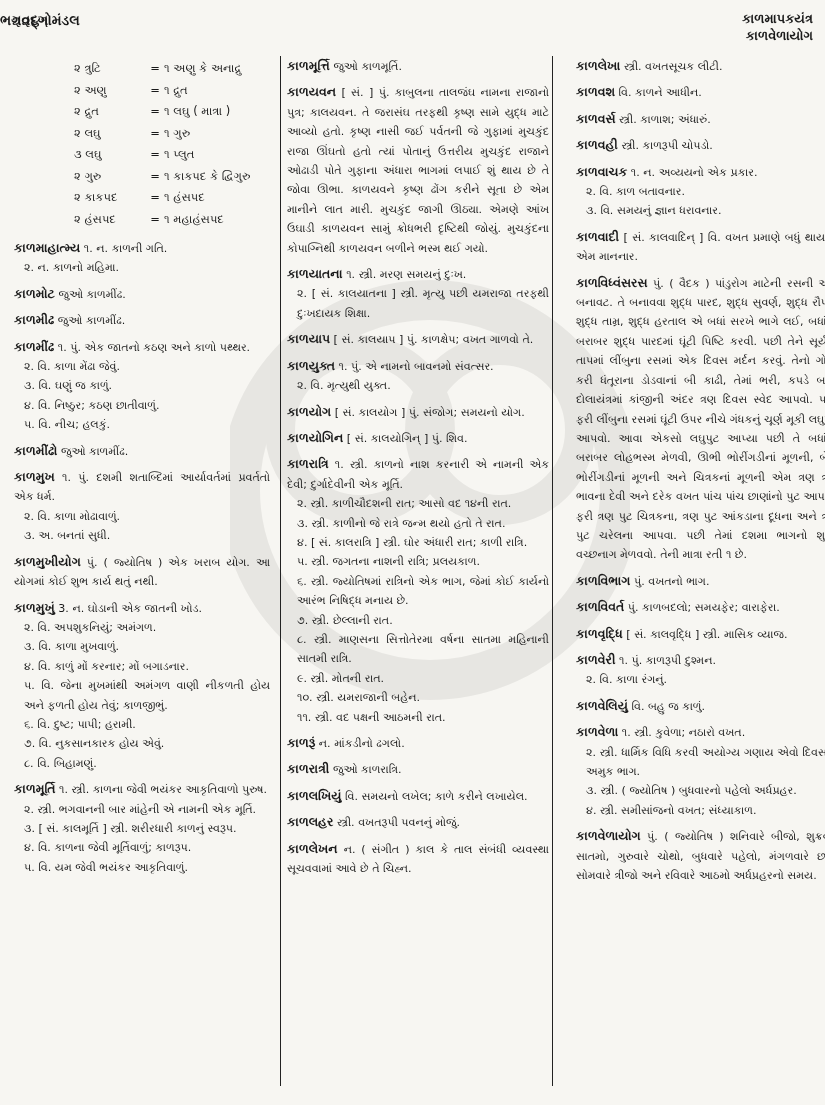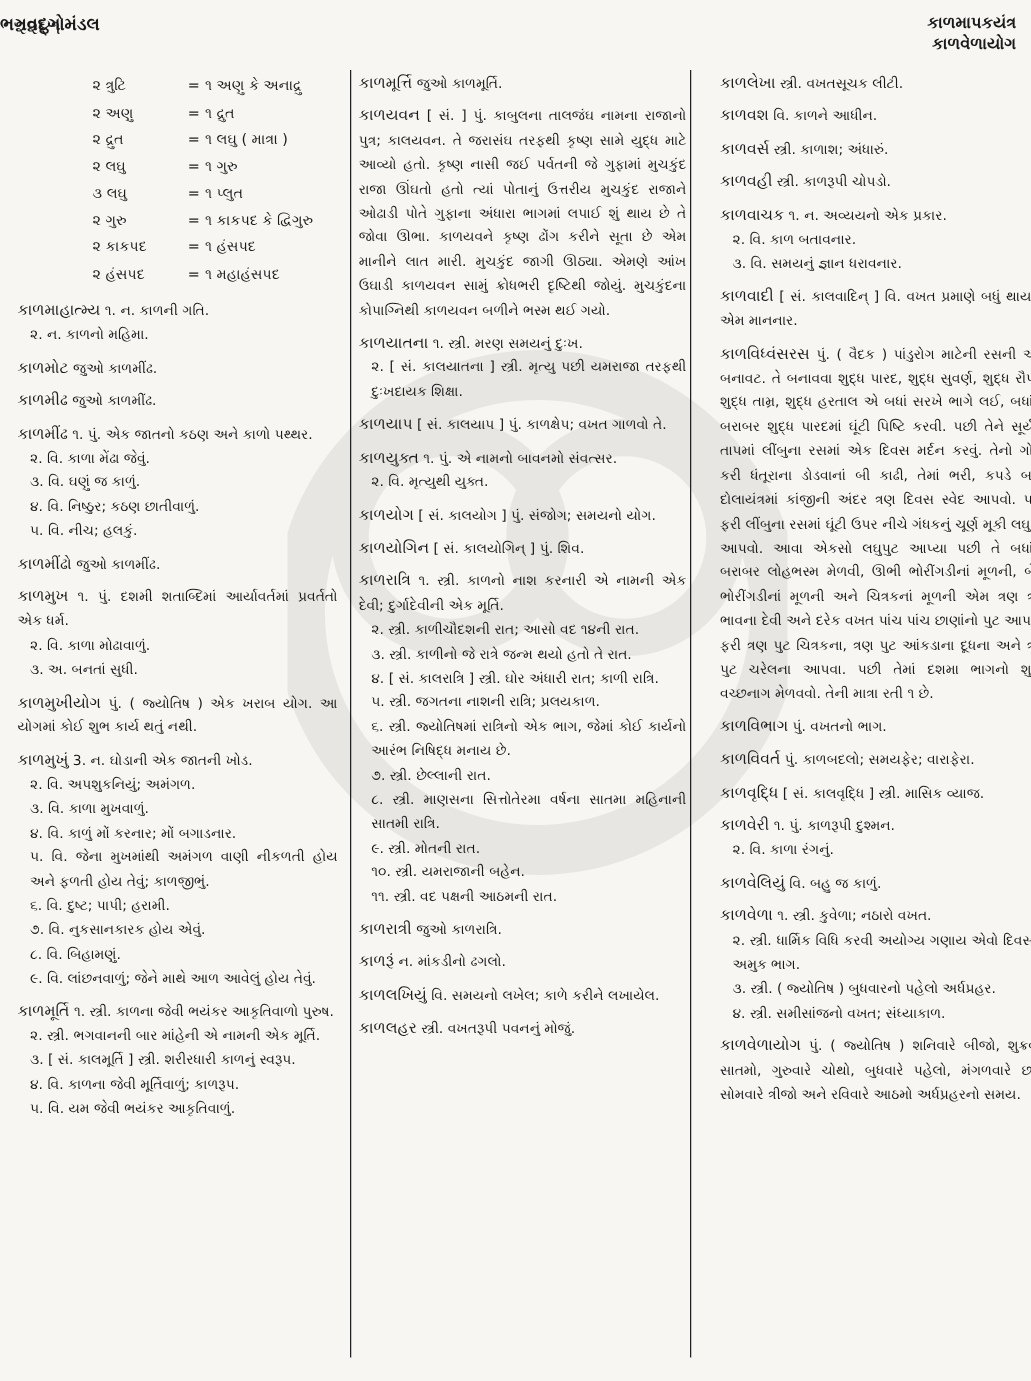--- a/index.html
+++ b/index.html
@@ -16,21 +16,21 @@
   .header { position: absolute; top: 0; left: 0; width: 825px; height: 56px; }
   .page-no { position: absolute; left: 12px; top: 12px; font-size: 16px; font-weight: normal; }
   .book-title { position: absolute; left: 0; width: 825px; top: 12px; font-size: 14px; font-weight: bold; }
   .guide { position: absolute; right: 12px; top: 10px; text-align: right; font-size: 13px; font-weight: bold; line-height: 17px; }
   .cols { position: absolute; top: 56px; left: 14px; width: 805px; height: 1040px; }
   .col { position: absolute; top: 0; height: 1030px; font-size: 11.1px; line-height: 19.4px; }
   .col1 { left: 0; width: 256px; }
   .col2 { left: 266px; width: 262px; border-left: 1.5px solid #222; padding-left: 6px; }
   .col3 { left: 538px; width: 262px; border-left: 1.5px solid #222; padding-left: 23px; }
   .entry { margin-bottom: 6px; text-align: justify; }
-  .hw { font-weight: normal; font-size: 12.5px; }
+  .hw { font-weight: bold; font-size: 12.5px; }
   .sub { padding-left: 10px; text-align: justify; }
   .table-row { display: flex; padding-left: 60px; font-size: 11.5px; line-height: 21.5px; }
   .table-row .l { width: 72px; }
   .table-row .eq { width: 18px; text-align: center; }
   .measure-table { margin-bottom: 8px; padding-top: 2px; }
 </style>
 </head>
 <body>
 
 <svg class="watermark" viewBox="0 0 400 520">
@@ -122,21 +122,20 @@
       </div>
       <div class="entry">
         <div><span class="hw">કાળમુખું</span> <span class="def">3. ન. ઘોડાની એક જાતની ખોડ.</span></div>
         <div class="sub">૨. વિ. અપશુકનિયું; અમંગળ.</div>
         <div class="sub">૩. વિ. કાળા મુખવાળું.</div>
         <div class="sub">૪. વિ. કાળું મોં કરનાર; મોં બગાડનાર.</div>
         <div class="sub">૫. વિ. જેના મુખમાંથી અમંગળ વાણી નીકળતી હોય અને ફળતી હોય તેવું; કાળજીભું.</div>
         <div class="sub">૬. વિ. દુષ્ટ; પાપી; હરામી.</div>
         <div class="sub">૭. વિ. નુકસાનકારક હોય એવું.</div>
         <div class="sub">૮. વિ. બિહામણું.</div>
-        <div class="sub">૯. વિ. લાંછનવાળું; જેને માથે આળ આવેલું હોય તેવું.</div>
       </div>
       <div class="entry">
         <div><span class="hw">કાળમૂર્તિ</span> <span class="def">૧. સ્ત્રી. કાળના જેવી ભયંકર આકૃતિવાળો પુરુષ.</span></div>
         <div class="sub">૨. સ્ત્રી. ભગવાનની બાર માંહેની એ નામની એક મૂર્તિ.</div>
         <div class="sub">૩. [ સં. કાલમૂર્તિ ] સ્ત્રી. શરીરધારી કાળનું સ્વરૂપ.</div>
         <div class="sub">૪. વિ. કાળના જેવી મૂર્તિવાળું; કાળરૂપ.</div>
         <div class="sub">૫. વિ. યમ જેવી ભયંકર આકૃતિવાળું.</div>
       </div>
     </div>
   <div class="col col2" id="col1">
@@ -170,30 +169,33 @@
         <div class="sub">૪. [ સં. કાલરાત્રિ ] સ્ત્રી. ઘોર અંધારી રાત; કાળી રાત્રિ.</div>
         <div class="sub">૫. સ્ત્રી. જગતના નાશની રાત્રિ; પ્રલયકાળ.</div>
         <div class="sub">૬. સ્ત્રી. જ્યોતિષમાં રાત્રિનો એક ભાગ, જેમાં કોઈ કાર્યનો આરંભ નિષિદ્ધ મનાય છે.</div>
         <div class="sub">૭. સ્ત્રી. છેલ્લાની રાત.</div>
         <div class="sub">૮. સ્ત્રી. માણસના સિત્તોતેરમા વર્ષના સાતમા મહિનાની સાતમી રાત્રિ.</div>
         <div class="sub">૯. સ્ત્રી. મોતની રાત.</div>
         <div class="sub">૧૦. સ્ત્રી. યમરાજાની બહેન.</div>
         <div class="sub">૧૧. સ્ત્રી. વદ પક્ષની આઠમની રાત.</div>
       </div>
       <div class="entry">
+        <div><span class="hw">કાળરૂં</span> <span class="def">ન. માંકડીનો ઢગલો.</span></div>
+      </div>
+      <div class="entry">
         <div><span class="hw">કાળરાત્રી</span> <span class="def">જુઓ કાળરાત્રિ.</span></div>
       </div>
       <div class="entry">
-        <div><span class="hw">કાળરૂં</span> <span class="def">ન. માંકડીનો ઢગલો.</span></div>
-      </div>
-      <div class="entry">
         <div><span class="hw">કાળલખિયું</span> <span class="def">વિ. સમયનો લખેલ; કાળે કરીને લખાયેલ.</span></div>
       </div>
       <div class="entry">
         <div><span class="hw">કાળલહર</span> <span class="def">સ્ત્રી. વખતરૂપી પવનનું મોજું.</span></div>
+      </div>
+      <div class="entry">
+        <div><span class="hw">કાળલેખન</span> <span class="def">ન. ( સંગીત ) કાલ કે તાલ સંબંધી વ્યવસ્થા સૂચવવામાં આવે છે તે ચિહ્ન.</span></div>
       </div>
     </div>
   <div class="col col3" id="col2">
       <div class="entry">
         <div><span class="hw">કાળલેખા</span> <span class="def">સ્ત્રી. વખતસૂચક લીટી.</span></div>
       </div>
       <div class="entry">
         <div><span class="hw">કાળવશ</span> <span class="def">વિ. કાળને આધીન.</span></div>
       </div>
       <div class="entry">

